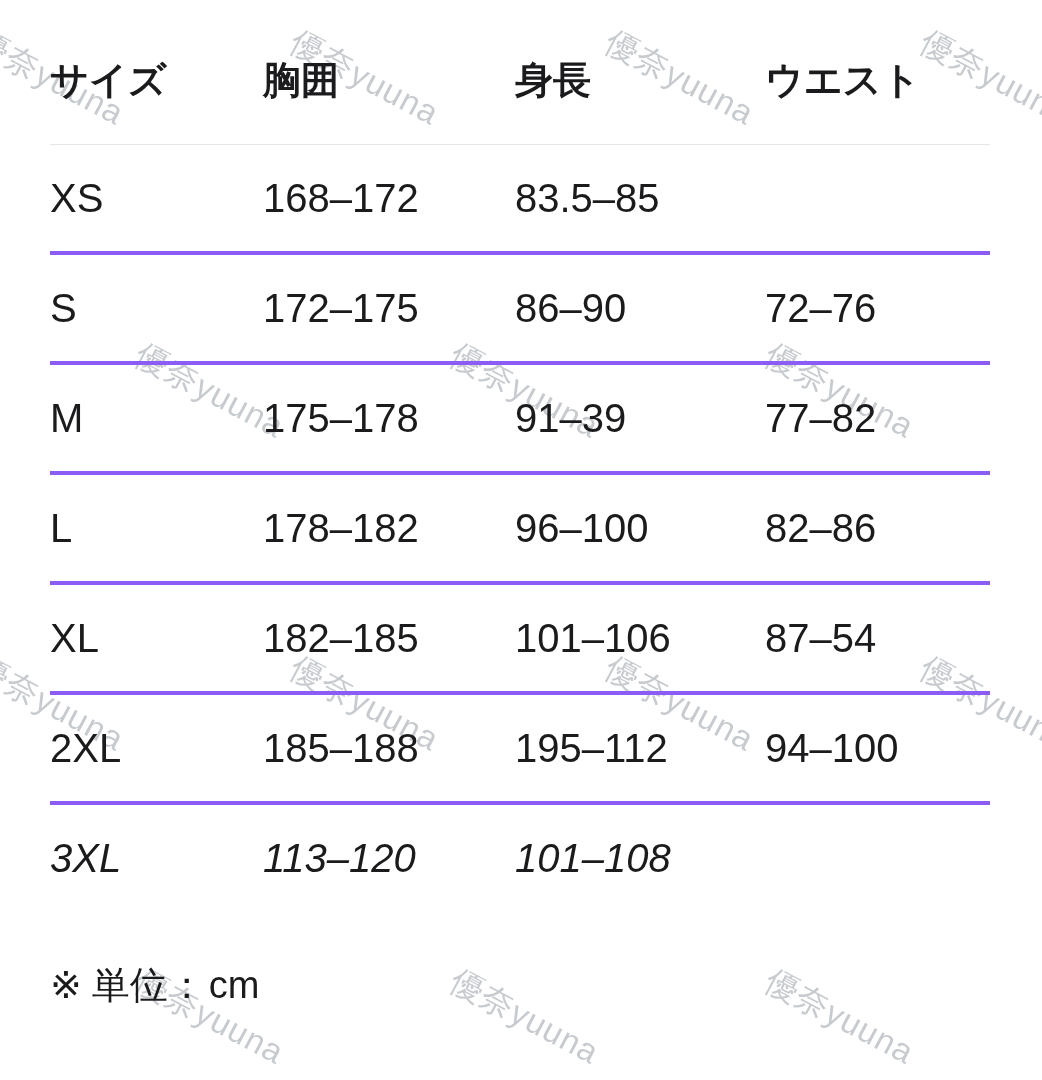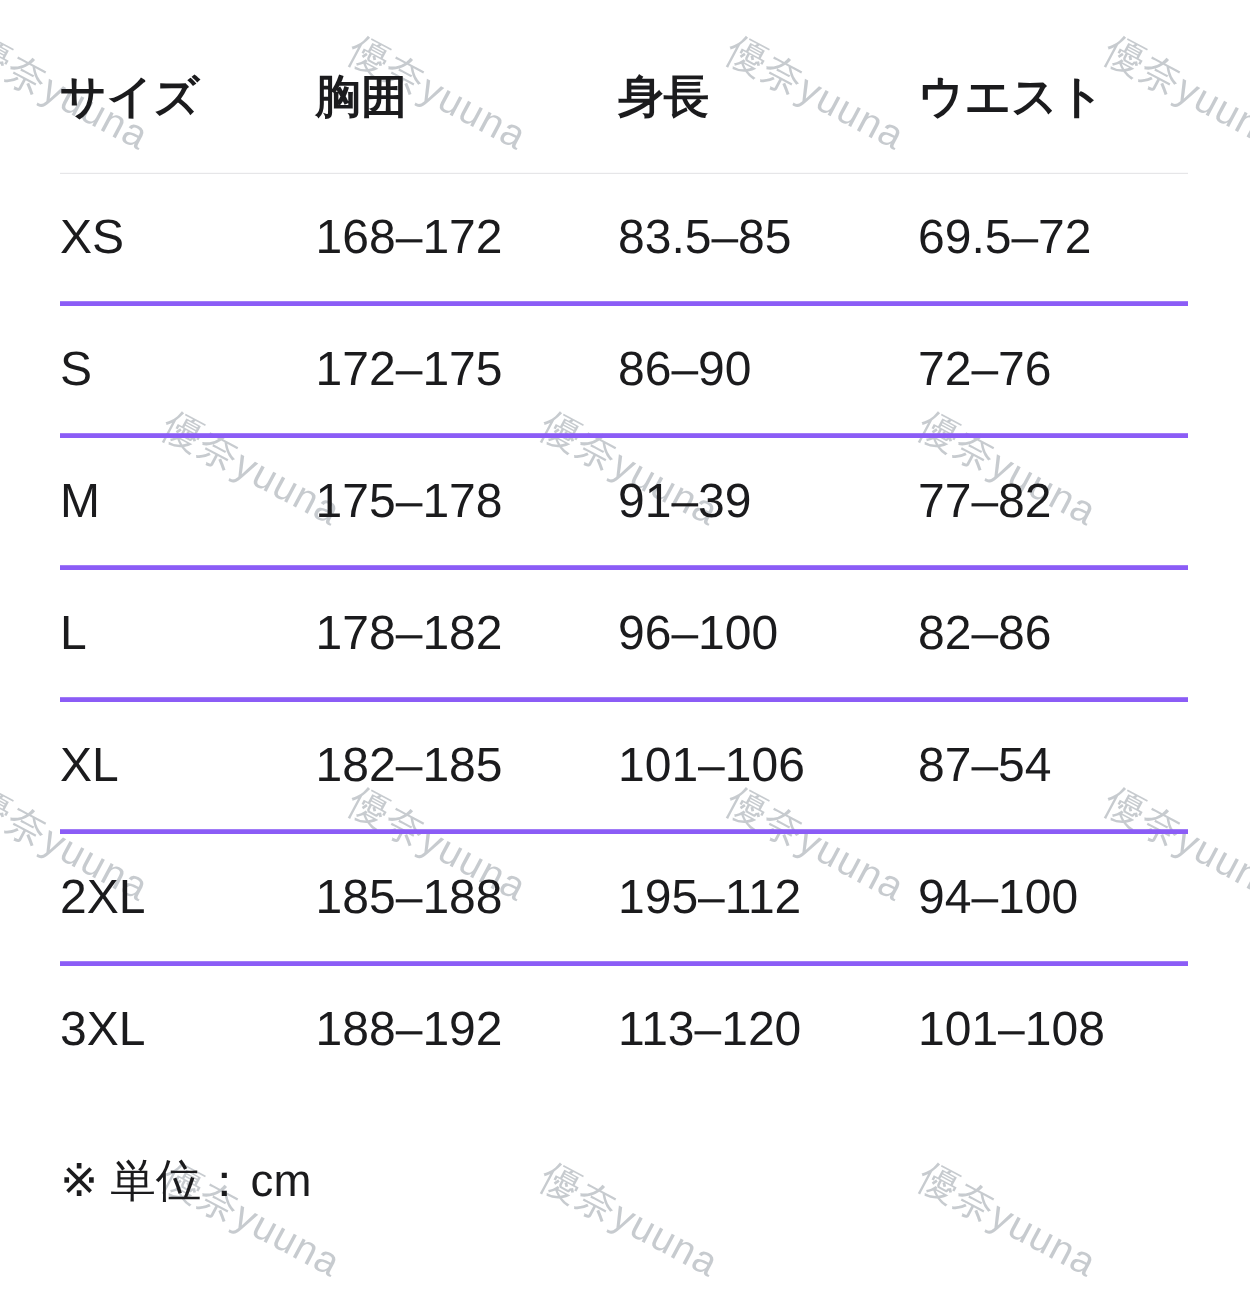--- a/index.html
+++ b/index.html
@@ -60,20 +60,21 @@
     font-weight: 700;
   }
   .tr.data {
     height: 106px;
     border-bottom: 4px solid #8b5cf6;
     font-size: 40px;
     font-weight: 400;
   }
   .tr.data:last-child {
     border-bottom: none;
+    font-style: italic;
   }
   .td {
     white-space: nowrap;
   }
 
   
   .unit-note {
     position: absolute;
     left: 50px;
     top: 960px;
@@ -117,21 +118,20 @@
       <div class="td">サイズ</div>
       <div class="td">胸囲</div>
       <div class="td">身長</div>
       <div class="td">ウエスト</div>
     </div>
 
     <div class="tr data">
       <div class="td">XS</div>
       <div class="td">168–172</div>
       <div class="td">83.5–85</div>
-      <div class="td">69.5–72</div>
     </div>
 
     <div class="tr data">
       <div class="td">S</div>
       <div class="td">172–175</div>
       <div class="td">86–90</div>
       <div class="td">72–76</div>
     </div>
 
     <div class="tr data">
@@ -157,21 +157,20 @@
 
     <div class="tr data">
       <div class="td">2XL</div>
       <div class="td">185–188</div>
       <div class="td">195–112</div>
       <div class="td">94–100</div>
     </div>
 
     <div class="tr data">
       <div class="td">3XL</div>
-      <div class="td">188–192</div>
       <div class="td">113–120</div>
       <div class="td">101–108</div>
     </div>
 
   </div>
 
   <div class="unit-note">
     <span class="marker">※</span><span class="label">単位：</span><span class="value">cm</span>
   </div>
 

